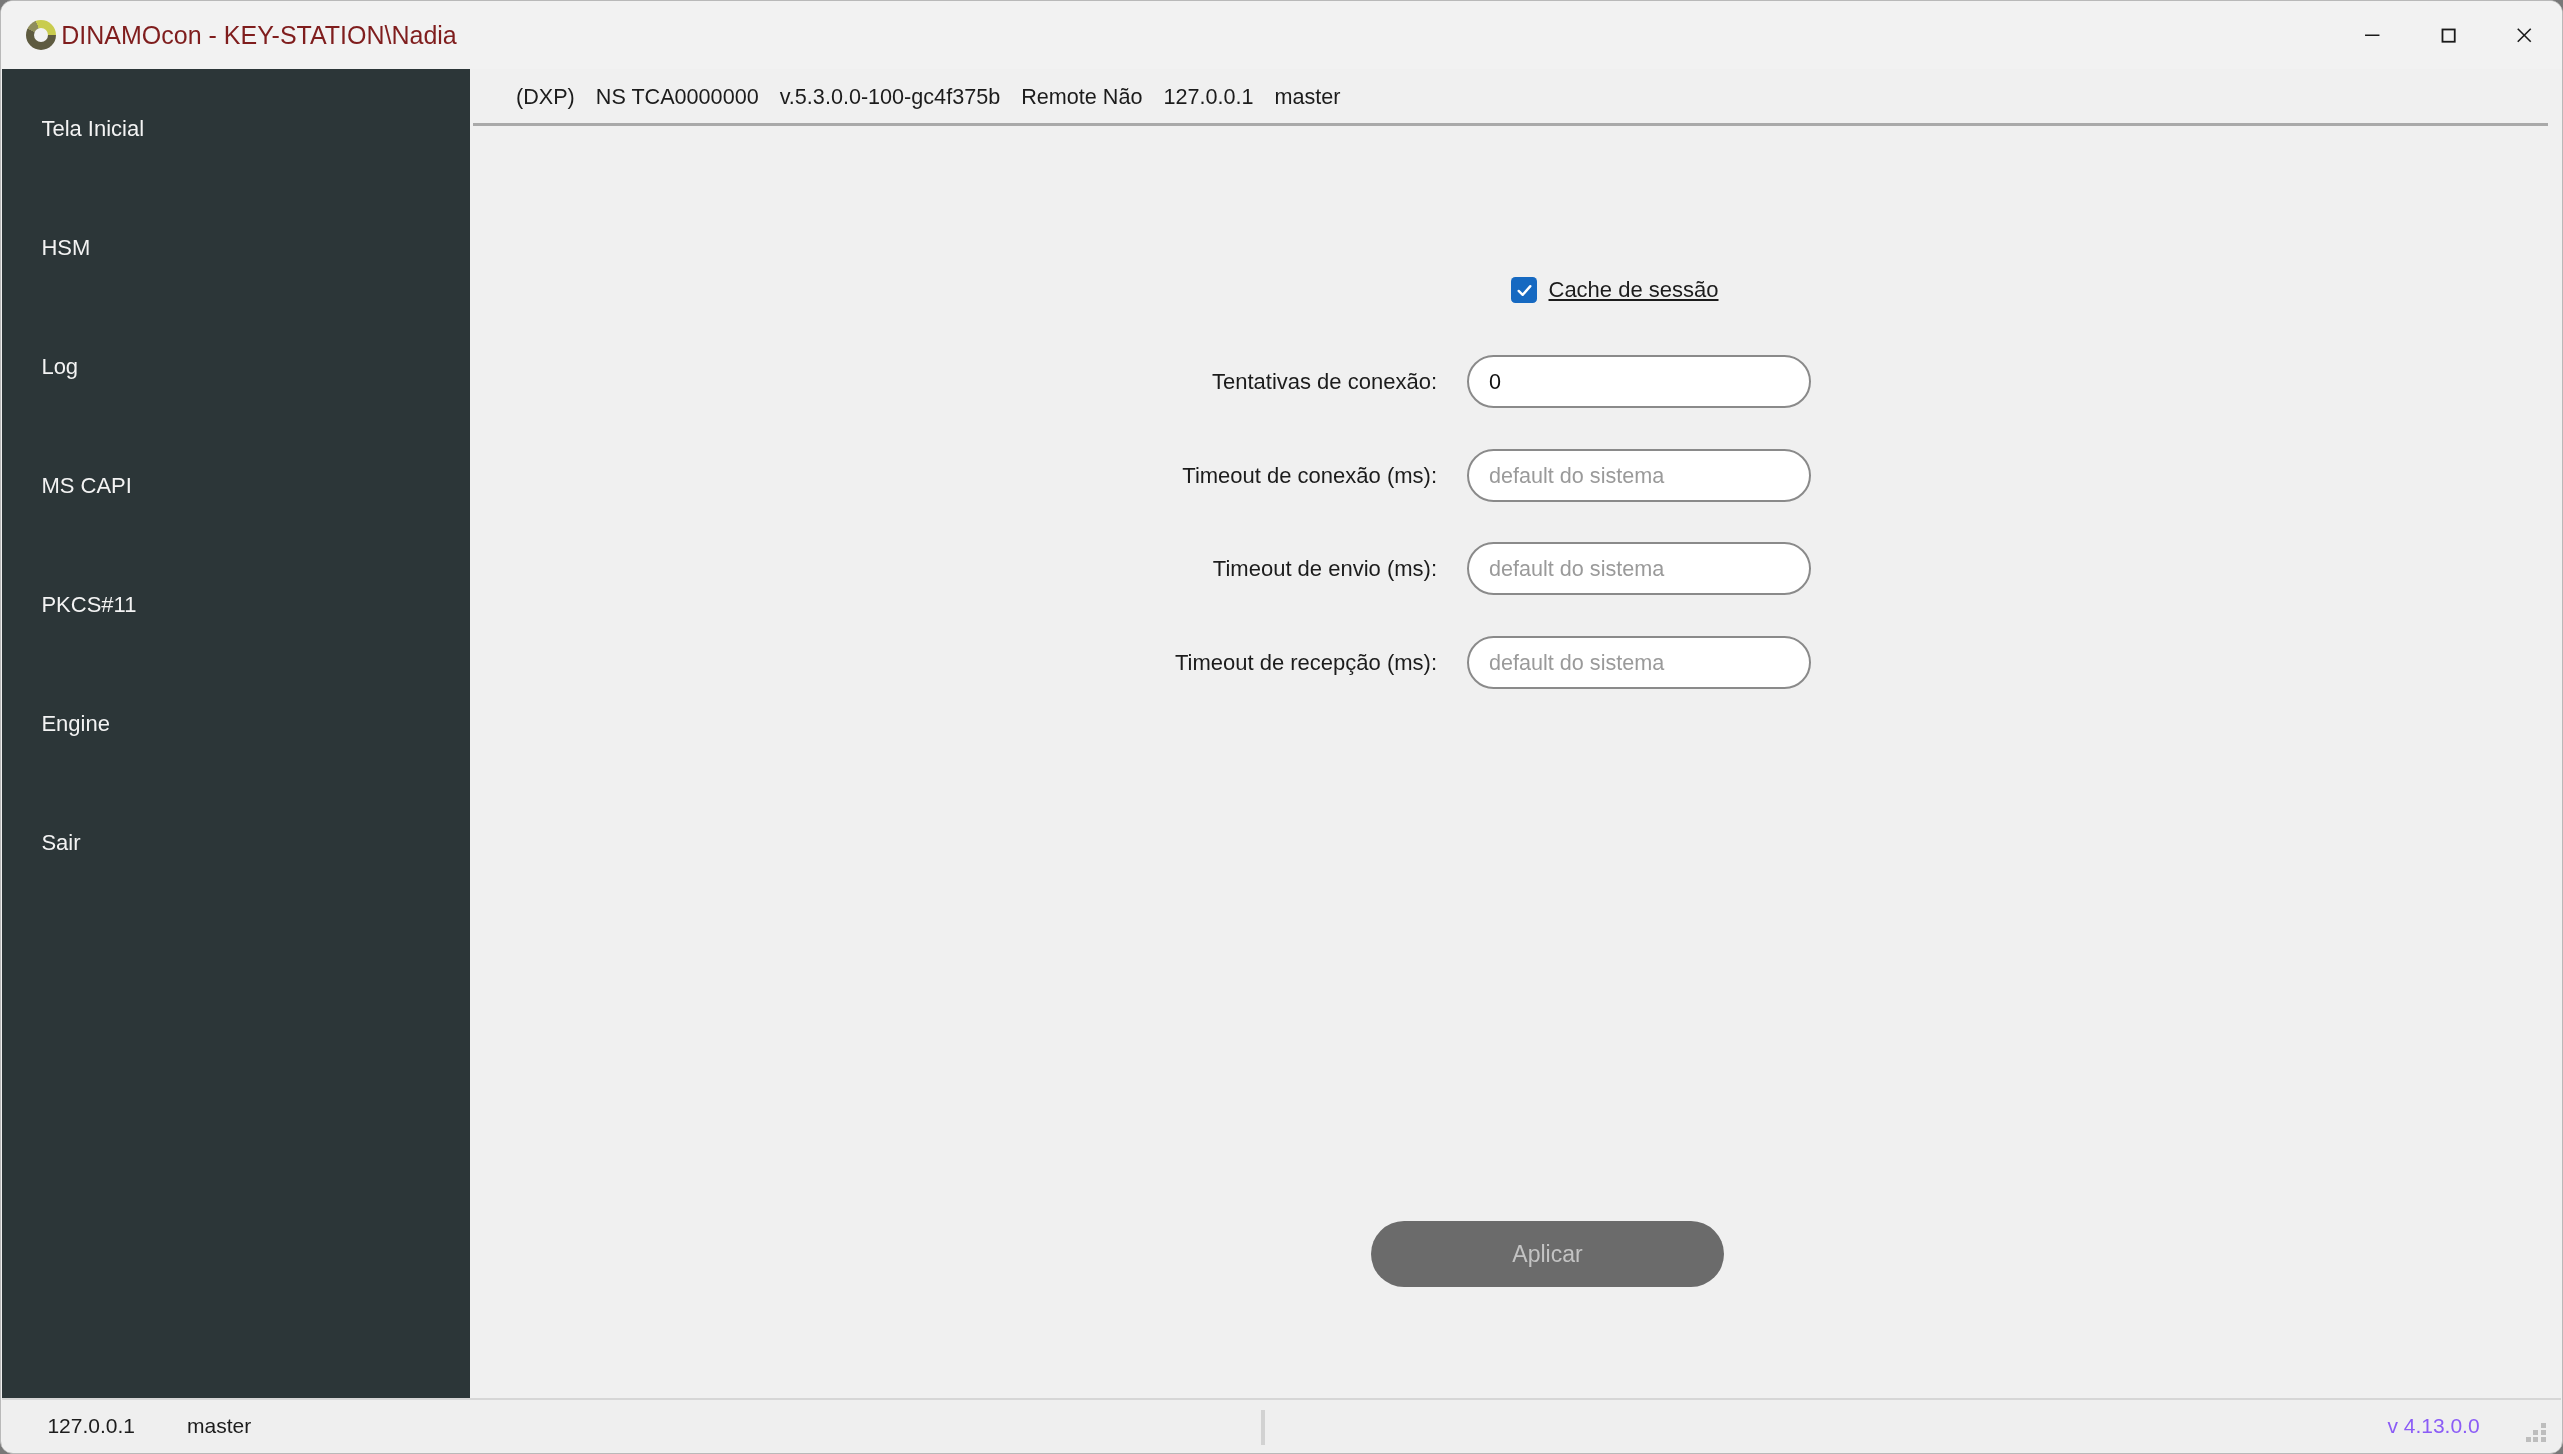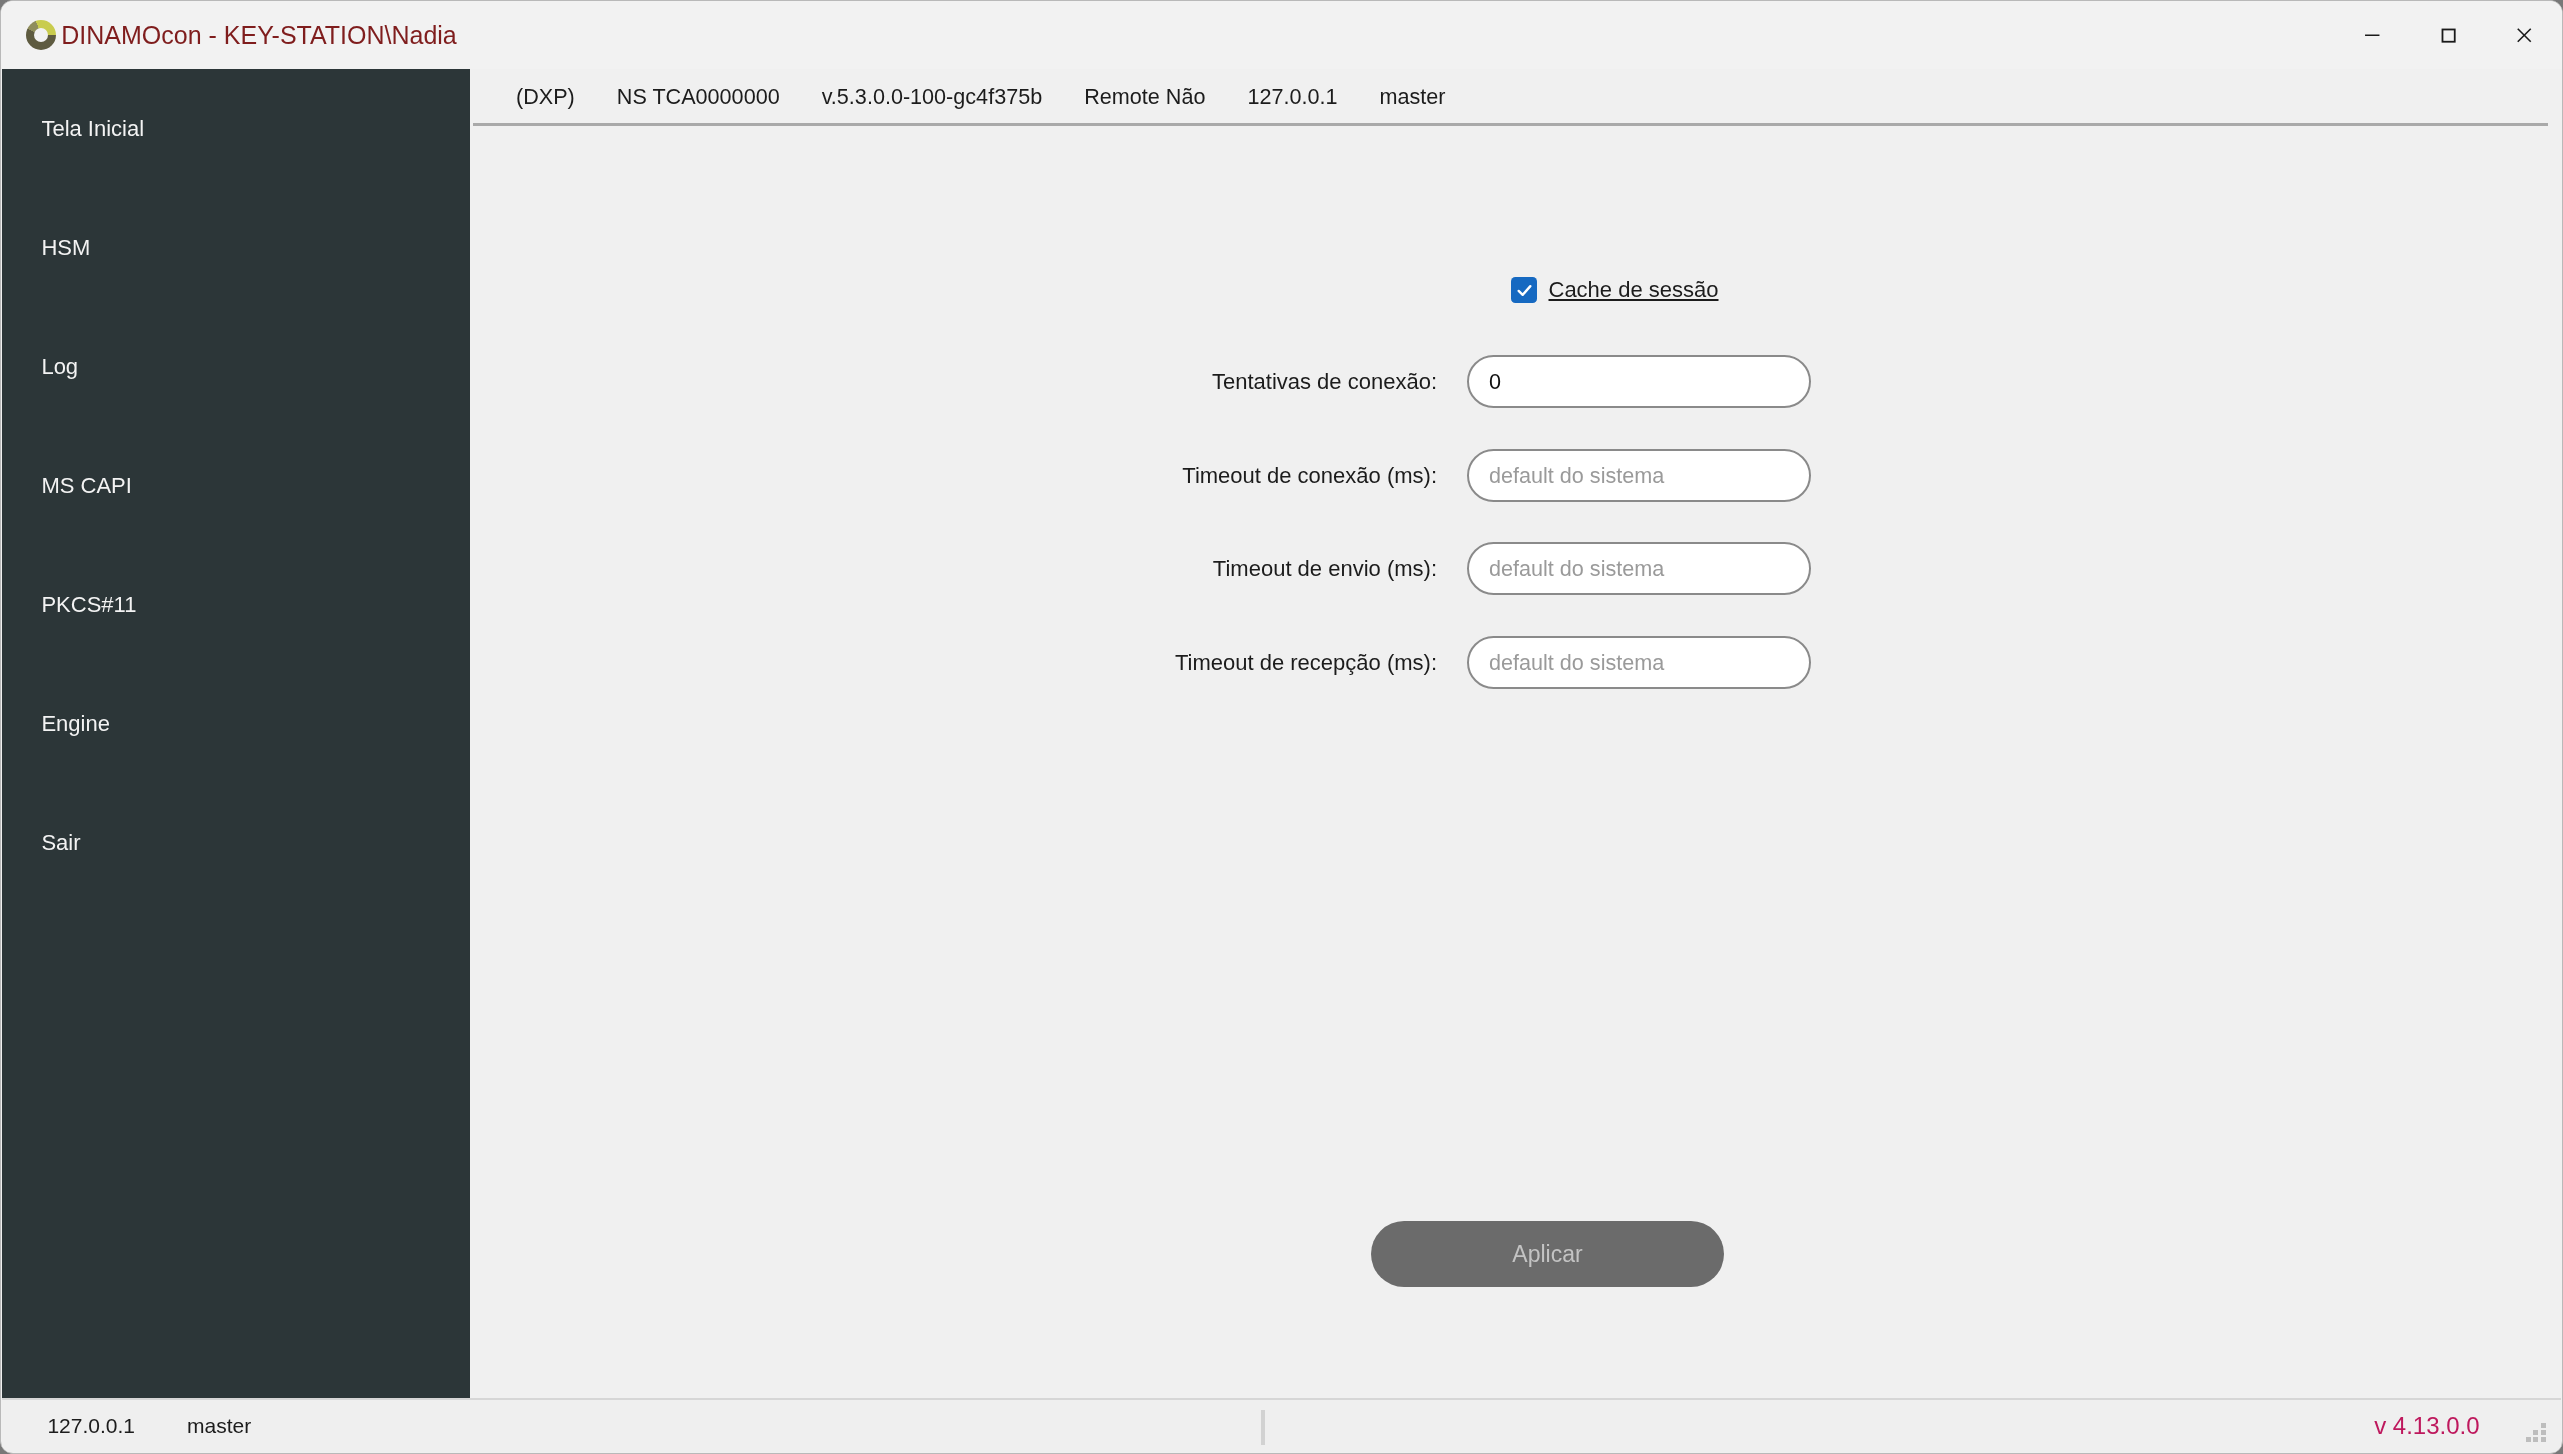--- a/index.html
+++ b/index.html
@@ -112,21 +112,21 @@
     right: 1.4px;
     height: 56px;
     display: flex;
     align-items: center;
     background: #f0f0f0;
     color: #1c1c1c;
     font-size: 21.6px;
     white-space: nowrap;
   }
   .infobar .chip { margin-left: 0; }
-  .infobar .chip + .chip { margin-left: 42px; }
+  .infobar .chip + .chip { margin-left: 21px; }
   .infobar .pad-left { padding-left: 45px; }
   .infobar-rule {
     position: absolute;
     left: 472px;
     top: 122px;
     right: 14.4px;
     height: 2.9px;
     background: #a9a9a9;
   }
 
@@ -246,22 +246,22 @@
     position: absolute;
     left: 1259px;
     top: 10px;
     width: 3.6px;
     height: 35px;
     background: #d2d2d2;
   }
   .status-right {
     position: absolute;
     right: 81px;
-    font-size: 24px;
-    color: #be185d;
+    font-size: 21px;
+    color: #8b5cf6;
     white-space: nowrap;
   }
   .grip {
     position: absolute;
     right: 14.4px;
     bottom: 8.6px;
     width: 20px;
     height: 20px;
   }
   .grip i {

